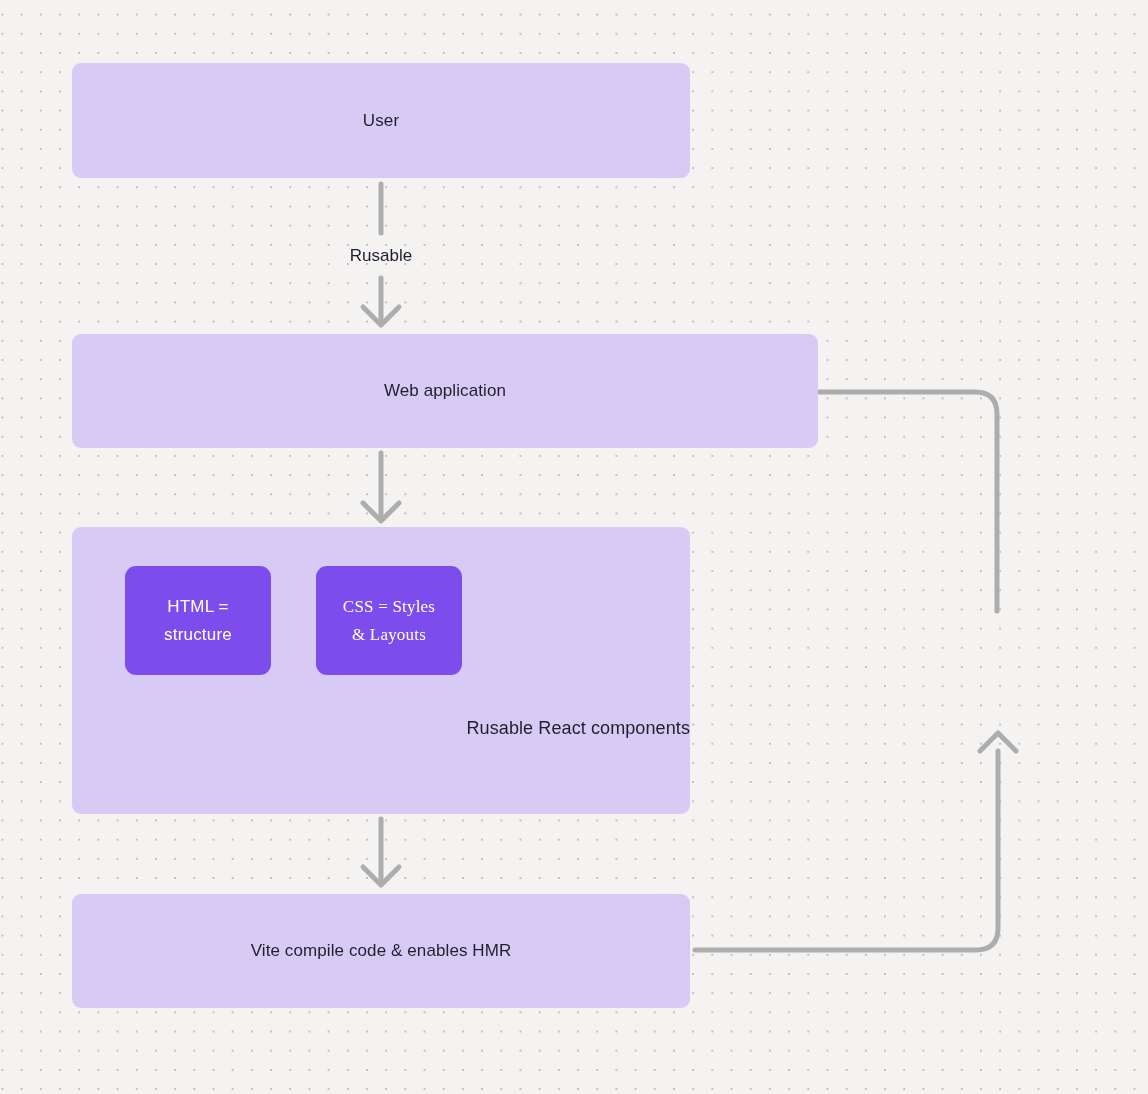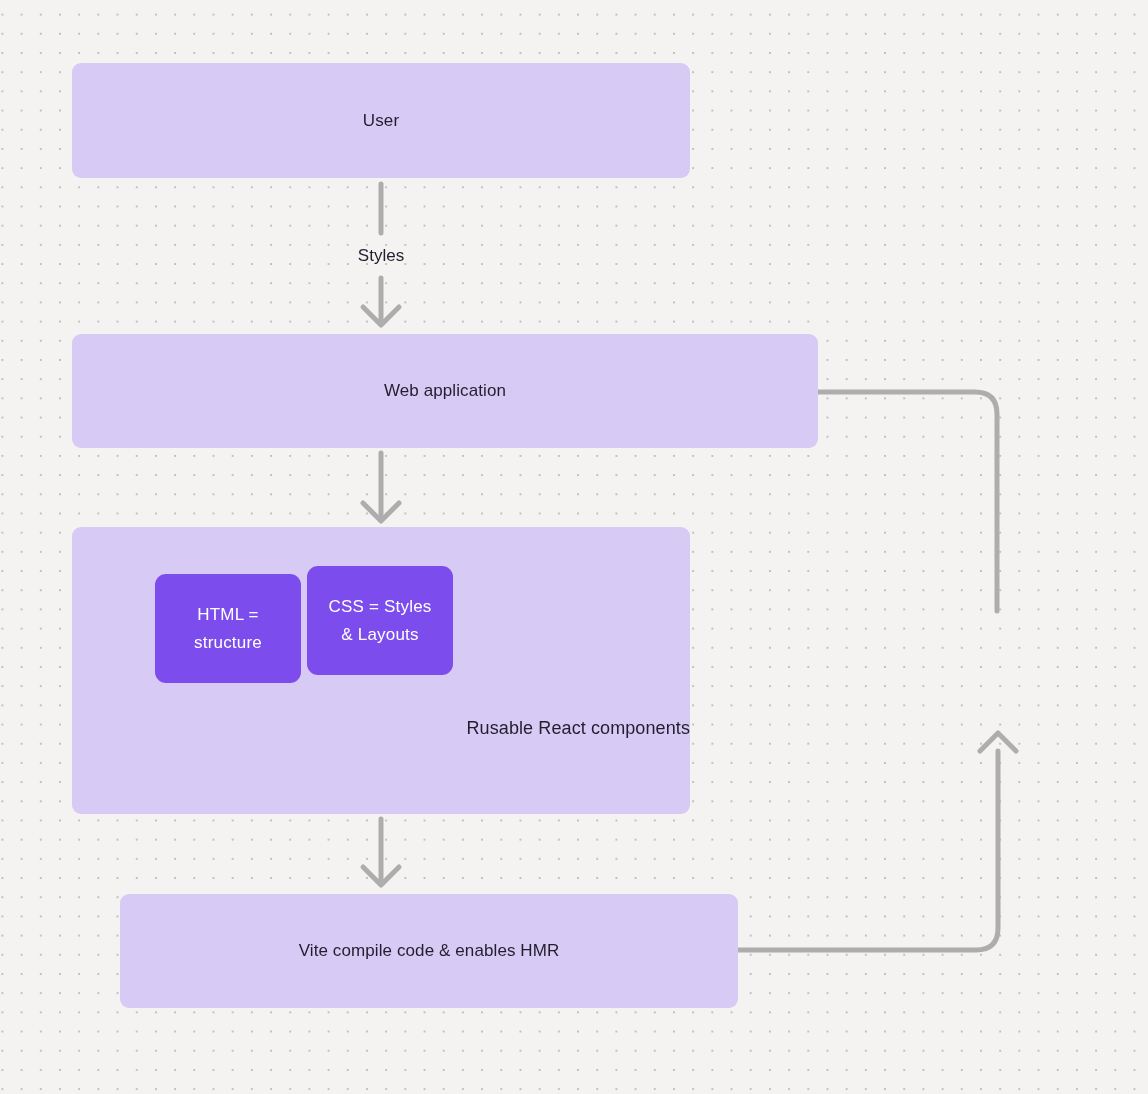--- a/index.html
+++ b/index.html
@@ -30,21 +30,21 @@
   .node-label {
     font-size: 17px;
     color: var(--text, #211e2e);
     text-align: center;
     letter-spacing: 0.1px;
   }
   .node-user      { left: 72px;  top: 63px;  width: 618px; height: 115px; }
   .node-webapp    { left: 72px;  top: 334px; width: 746px; height: 114px; }
   .node-container { left: 72px;  top: 527px; width: 618px; height: 287px;
                     display: block; }
-  .node-vite      { left: 72px;  top: 894px; width: 618px; height: 114px; margin-left: 48px; }
+  .node-vite      { left: 72px;  top: 894px; width: 618px; height: 114px; }
   .node-renderui  { left: 901px; top: 613px; width: 191px; height: 114px; border-radius: 11px; }
 
   .accent-node {
     position: absolute;
     top: 39px;
     width: 146px;
     height: 109px;
     background: var(--accent-fill, #7c4dec);
     border-radius: 11px;
     display: flex;
@@ -53,22 +53,22 @@
   }
   .accent-node .accent-label {
     font-size: 17px;
     line-height: 28px;
     color: var(--accent-text, #ffffff);
     text-align: center;
     white-space: pre-line;
     font-weight: 500;
     letter-spacing: 0.2px;
   }
-  .accent-html { left: 83px; margin-top: 8px; }
-  .accent-css  { left: 235px; }
+  .accent-html { left: 53px; }
+  .accent-css  { left: 244px; font-family: Liberation Serif, serif; }
   .accent-js   { left: 406px; }
 
   .container-caption {
     position: absolute;
     left: 0;
     right: 0;
     top: 191px;
     text-align: right;
     font-size: 18px;
     color: var(--text, #211e2e);
@@ -149,15 +149,15 @@
 &amp; Layouts</span>
     </div>
     <div class="container-caption">Rusable React components</div>
   </div>
 
   <div class="node node-vite">
     <span class="node-label">Vite compile code &amp; enables HMR</span>
   </div>
 
 
-  <div class="edge-label">Styles</div>
+  <div class="edge-label">Rusable</div>
 
 </div>
 
 </body></html>

